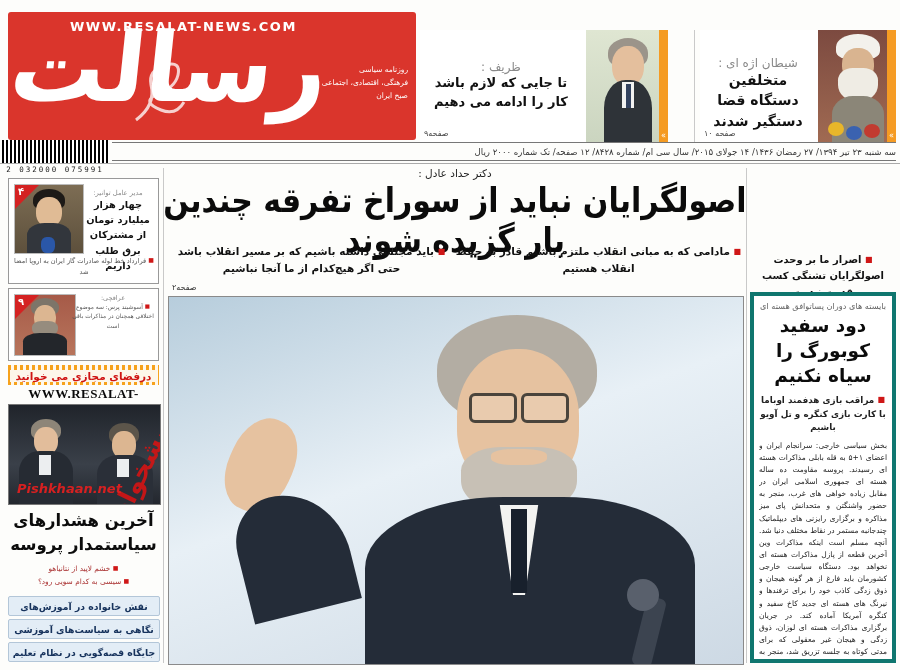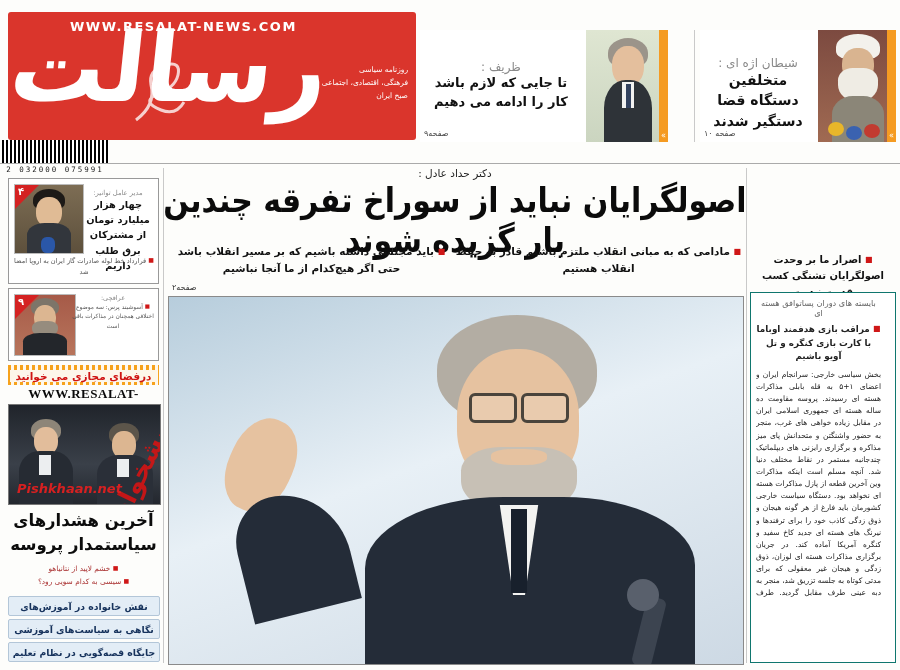--- a/index.html
+++ b/index.html
@@ -32,21 +32,21 @@
   .lead-kicker{left:168px;top:167px;width:574px;text-align:center;font-size:10.5px;color:#222;}
   .lead-head{left:160px;top:181px;width:590px;text-align:center;font-weight:900;font-size:30px;color:#0b0b0b;letter-spacing:-.5px;transform:scaleY(1.12);transform-origin:top;}
   .lead-bullets{left:168px;top:243px;width:574px;display:flex;flex-direction:row;}
   .lead-bullets .b{flex:1;text-align:center;font-size:10.5px;font-weight:bold;color:#111;line-height:1.6;}
   .sq{color:#cf1717;font-size:8px;vertical-align:1px;}
   .lead-page{left:172px;top:283px;font-size:8px;color:#333;}
   .farright-bullet{left:752px;top:252px;width:142px;text-align:center;font-size:10px;font-weight:bold;color:#111;line-height:1.6;}
   
   .mainphoto{left:168px;top:296px;width:574px;height:367px;border:1px solid #8a8a8a;background:linear-gradient(160deg,#b7cddc 0%,#e8f0f6 45%,#cdd9e4 100%);overflow:hidden;}
   
-  .artbox{left:750px;top:292px;width:146px;height:371px;border:1px solid #0f766e;background:#fff;box-sizing:border-box;padding:5px 14px 4px 5px;overflow:hidden;}
+  .artbox{left:750px;top:292px;width:146px;height:371px;border:4px solid #0f766e;background:#fff;box-sizing:border-box;padding:5px 5px 4px 5px;overflow:hidden;}
   .art-kicker{text-align:center;font-size:8.2px;color:#666;}
   .art-head{text-align:center;font-weight:900;font-size:18.5px;color:#0b0b0b;line-height:1.35;margin-top:3px;}
   .art-bullet{text-align:center;font-size:8.8px;font-weight:bold;color:#222;line-height:1.55;margin-top:5px;}
   .art-body{font-size:7.5px;color:#222;line-height:1.62;text-align:justify;margin-top:5px;height:232px;overflow:hidden;}
   
   .lcard{left:8px;width:151px;border:1px solid #999;background:#fff;box-sizing:border-box;}
   .lphoto{position:absolute;left:5px;top:5px;border:1px solid #bbb;overflow:hidden;}
   .corner{position:absolute;left:0;top:0;width:0;height:0;border-top:24px solid #d42222;border-right:24px solid transparent;}
   .corner-num{position:absolute;left:3px;top:1px;color:#fff;font-size:10px;font-weight:bold;}
   .lc-text{position:absolute;right:4px;text-align:center;}
@@ -79,20 +79,21 @@
     </div>
     <div class="tagline rtl">
       <div>روزنامه سیاسی</div>
       <div>فرهنگی، اقتصادی، اجتماعی</div>
       <div>صبح ایران</div>
     </div>
   </div>
 
   <div class="abs barcode"></div>
   <div class="abs barcode-num">2 032000 075991</div>
+  <div class="abs datestrip rtl">سه شنبه ۲۳ تیر ۱۳۹۴/ ۲۷ رمضان ۱۴۳۶/ ۱۴ جولای ۲۰۱۵/ سال سی ام/ شماره ۸۴۲۸/ ۱۲ صفحه/ تک شماره ۲۰۰۰ ریال</div>
 
   <div class="abs topcard" style="left:420px;width:248px;">
     <div class="photo" style="width:82px;background:linear-gradient(180deg,#dfe6d2,#cbd5c0);">
       <div class="shape" style="left:22px;top:8px;width:40px;height:30px;background:#9b948a;border-radius:50% 50% 40% 40%;"></div>
       <div class="shape" style="left:26px;top:16px;width:32px;height:40px;background:#e4bf9d;border-radius:46%;"></div>
       <div class="shape" style="left:18px;top:50px;width:48px;height:62px;background:#2e3338;border-radius:45% 45% 0 0;"></div>
       <div class="shape" style="left:36px;top:52px;width:12px;height:26px;background:#f2f2f0;"></div>
       <div class="shape" style="left:40px;top:54px;width:5px;height:24px;background:#33425e;"></div>
     </div>
     <div class="obar">
@@ -150,20 +151,21 @@
     <div class="shape" style="left:320px;top:208px;width:60px;height:90px;background:#f3f3f1;clip-path:polygon(18% 0,82% 0,60% 100%,40% 100%);"></div>
     <div class="shape" style="left:342px;top:212px;width:16px;height:84px;background:#18202c;"></div>
     <div class="shape" style="left:60px;top:120px;width:64px;height:96px;background:#e6c2a0;border-radius:46%;transform:rotate(24deg);"></div>
     <div class="shape" style="left:70px;top:196px;width:110px;height:120px;background:#242c38;border-radius:40% 60% 0 0;transform:rotate(-14deg);"></div>
     <div class="shape" style="left:470px;top:300px;width:20px;height:70px;background:#3c4450;border-radius:6px;transform:rotate(14deg);"></div>
     <div class="shape" style="left:458px;top:282px;width:32px;height:32px;background:#59606c;border-radius:50%;"></div>
   </div>
 
   <div class="abs artbox rtl">
     <div class="art-kicker">بایسته های دوران پساتوافق هسته ای</div>
+    <div class="art-head">دود سفید کوبورگ را سیاه نکنیم</div>
     <div class="art-bullet"><span class="sq">■</span> <span>مراقب بازی هدفمند اوباما با کارت بازی کنگره و تل آویو باشیم</span></div>
     <div class="art-body">بخش سیاسی خارجی: سرانجام ایران و اعضای ۱+۵ به قله بابلی مذاکرات هسته ای رسیدند. پروسه مقاومت ده ساله هسته ای جمهوری اسلامی ایران در مقابل زیاده خواهی های غرب، منجر به حضور واشنگتن و متحدانش پای میز مذاکره و برگزاری رایزنی های دیپلماتیک چندجانبه مستمر در نقاط مختلف دنیا شد. آنچه مسلم است اینکه مذاکرات وین آخرین قطعه از پازل مذاکرات هسته ای نخواهد بود. دستگاه سیاست خارجی کشورمان باید فارغ از هر گونه هیجان و ذوق زدگی کاذب خود را برای ترفندها و نیرنگ های هسته ای جدید کاخ سفید و کنگره آمریکا آماده کند. در جریان برگزاری مذاکرات هسته ای لوزان، ذوق زدگی و هیجان غیر معقولی که برای مدتی کوتاه به جلسه تزریق شد، منجر به دبه عینی طرف مقابل گردید. طرف آمریکایی به گونه ای وقیح در خصوص مواردی مانند «تعداد سانتریفیوژها»، «بازرسی های نامحدود زمانی و مکانی»، «تحقیق و توسعه» و... دبه کرد تا بر همگان اثبات نماید که شیطان هیچ گاه قابل اعتماد نیست. آنچه امروز پیش از توافق هسته ای موضوعیت و اصالت دارد، اتخاذ گارد بسته تر در مقابل آمریکا و دیگر اعضای ۵+۱ است. مسئولیت اصلی جمهوری اسلامی ایران و دستگاه سیاست خارجی کشورمان تازه از امروز آغاز خواهد شد.</div>
 
   </div>
 
   <div class="abs lcard" style="top:178px;height:106px;">
     <div class="lphoto" style="width:68px;height:68px;background:linear-gradient(180deg,#7d6d54,#5d503c);">
       <div class="shape" style="left:18px;top:4px;width:32px;height:22px;background:#1d1a17;border-radius:50% 50% 40% 40%;"></div>
       <div class="shape" style="left:21px;top:12px;width:26px;height:30px;background:#e0bb95;border-radius:46%;"></div>
       <div class="shape" style="left:12px;top:38px;width:44px;height:30px;background:#32363c;border-radius:40% 40% 0 0;"></div>

